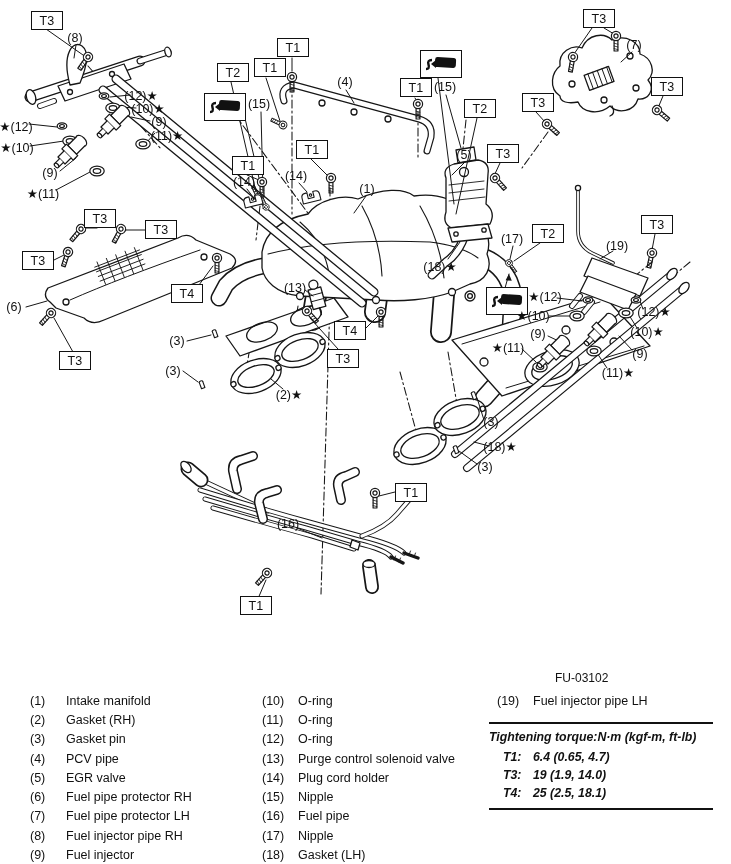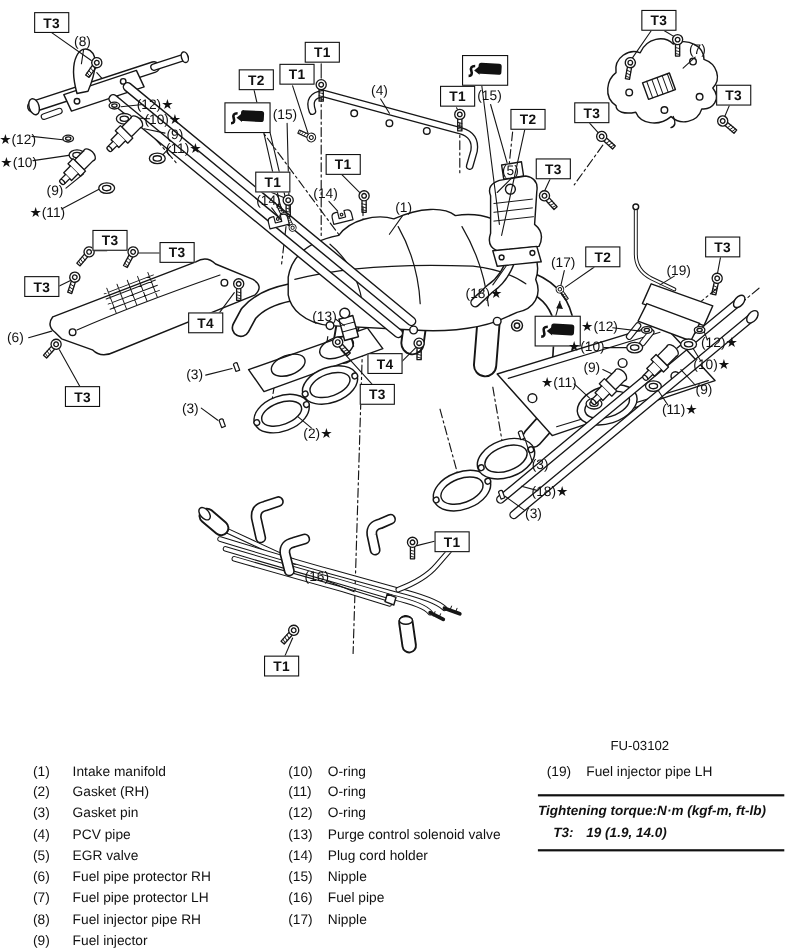--- a/index.html
+++ b/index.html
@@ -2,21 +2,21 @@
 <html><head>
 <meta charset="utf-8">
 <title>Diagram</title>
 <style>
   html,body{margin:0;padding:0;background:#fff;}
   body{width:731px;height:864px;font-family:"Liberation Sans","DejaVu Sans",sans-serif;color:#111;}
   .stage{position:relative;width:731px;height:864px;background:#fff;overflow:hidden;}
   svg.art{position:absolute;left:0;top:0;z-index:1;}
   .tbox{position:absolute;width:30px;height:17px;border:1.7px solid #111;background:#fff;
         display:flex;align-items:center;justify-content:center;
-        font-weight:700;font-size:12.5px;z-index:3;letter-spacing:.3px;}
+        font-weight:400;font-size:12.5px;z-index:3;letter-spacing:.3px;}
   .plabel{position:absolute;transform:translate(-50%,-50%);font-size:12.5px;font-weight:500;
         white-space:nowrap;z-index:3;}
   .sealant{position:absolute;width:40px;height:26px;border:1.7px solid #111;background:#fff;z-index:3;
         display:flex;align-items:center;justify-content:center;}
   .figcode{position:absolute;left:555px;top:671px;width:140px;font-size:12px;z-index:3;}
   .legend{position:absolute;z-index:3;font-size:12.5px;}
   .lrow{display:flex;height:19.3px;align-items:center;}
   .lnum{display:inline-block;width:36px;flex:0 0 36px;}
   .ttable{position:absolute;left:489px;top:722px;width:224px;z-index:3;
         border-top:2px solid #111;border-bottom:2px solid #111;
@@ -530,30 +530,42 @@
         <span>Nipple</span>
       </div>
   <div class="lrow">
         <span class="lnum">(16)</span>
         <span>Fuel pipe</span>
       </div>
   <div class="lrow">
         <span class="lnum">(17)</span>
         <span>Nipple</span>
       </div>
+  <div class="lrow">
+        <span class="lnum">(18)</span>
+        <span>Gasket (LH)</span>
+      </div>
 </div>
 
 <div class="legend" style="left:497px;top:691px;width:220px">
   <div class="lrow">
         <span class="lnum">(19)</span>
         <span>Fuel injector pipe LH</span>
       </div>
 </div>
 
 <div class="ttable">
   <div class="tt-title">Tightening torque:N·m (kgf-m, ft-lb)</div>
   <div class="tt-row">
+        <span class="tt-key">T1:</span>
+        <span>6.4 (0.65, 4.7)</span>
+      </div>
+  <div class="tt-row">
         <span class="tt-key">T3:</span>
         <span>19 (1.9, 14.0)</span>
       </div>
+  <div class="tt-row">
+        <span class="tt-key">T4:</span>
+        <span>25 (2.5, 18.1)</span>
+      </div>
 </div>
 
 </div>
 
 </body></html>

